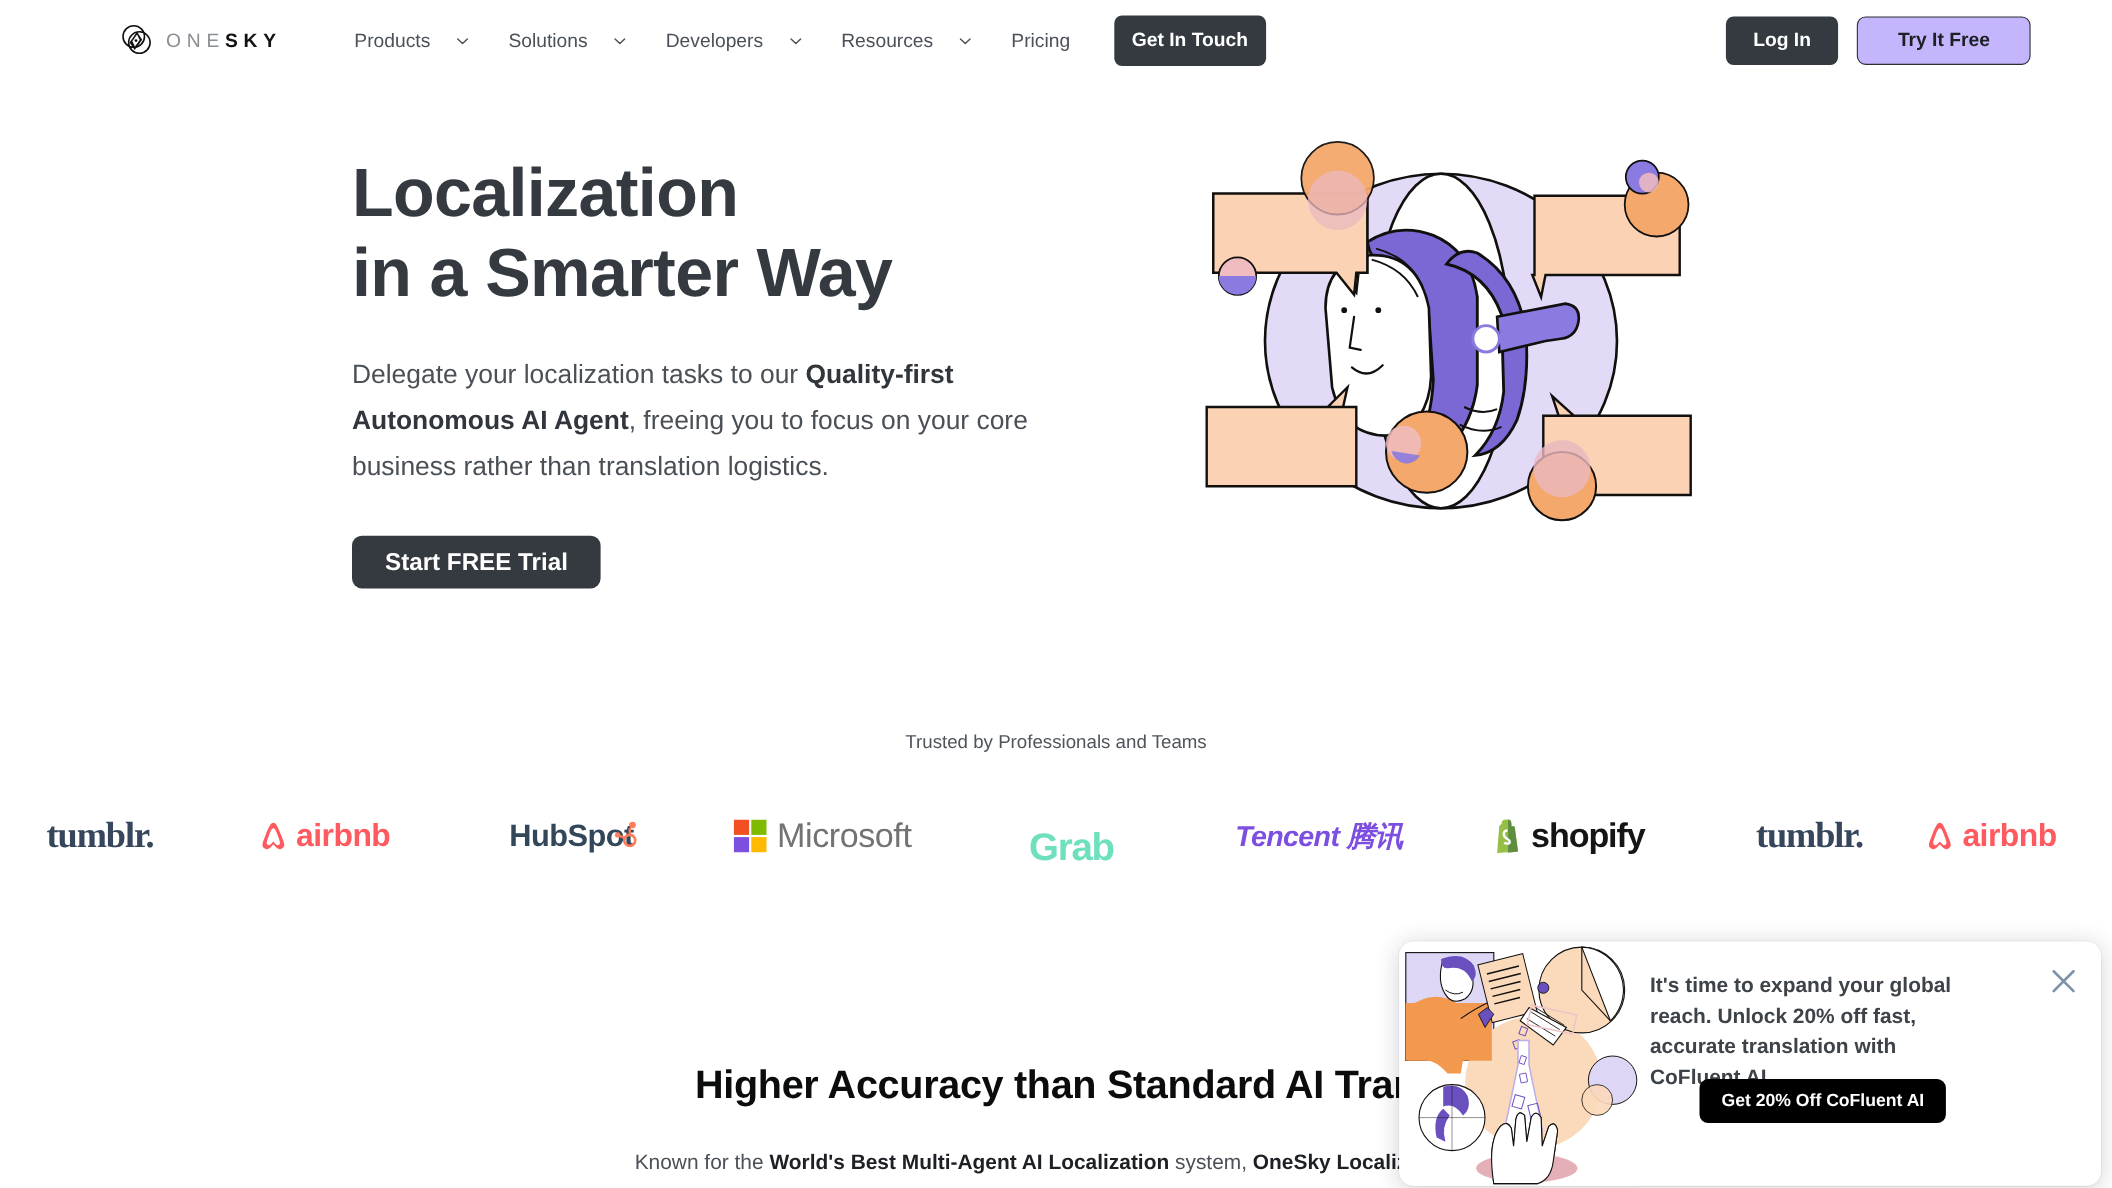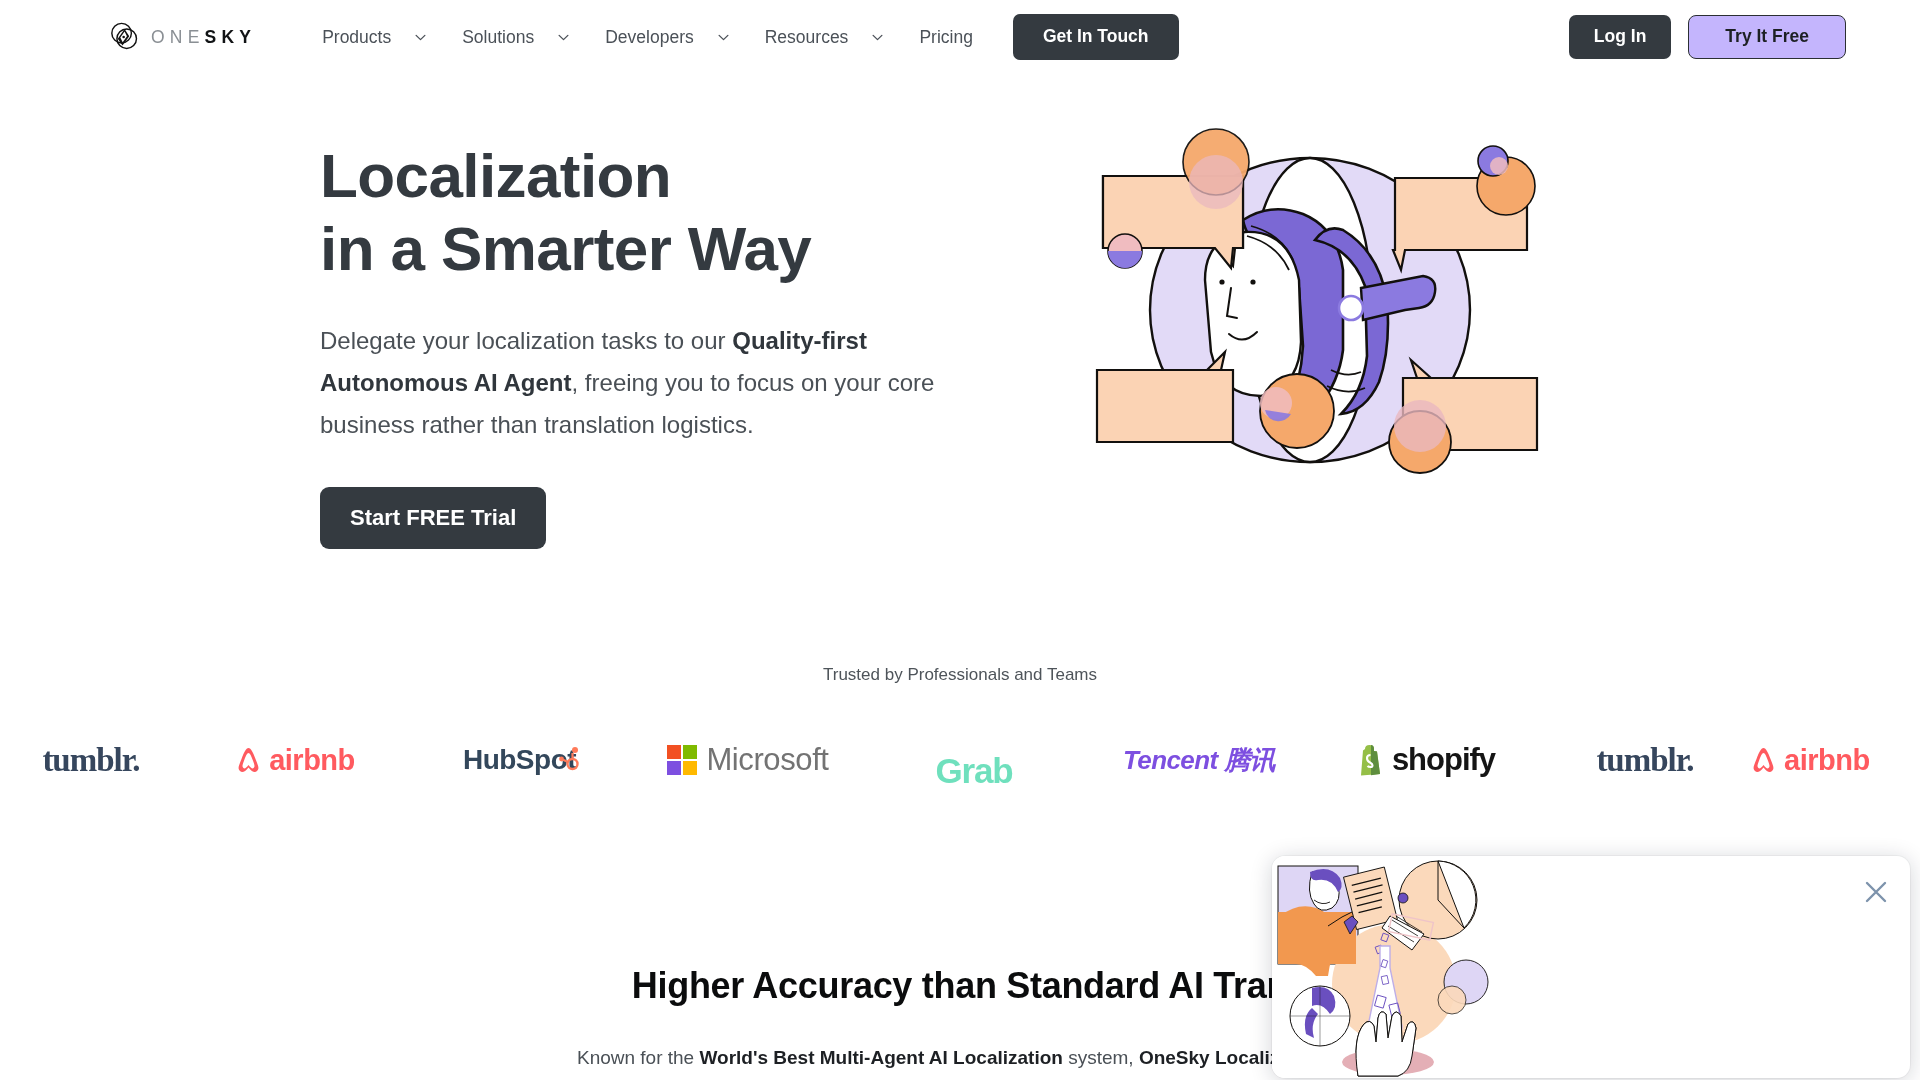--- a/index.html
+++ b/index.html
@@ -35,21 +35,21 @@
     cursor:pointer; white-space:nowrap; font-weight:400;
   }
   .caret { width:11px; height:7px; display:block; flex:none; }
 
   .btn {
     display:inline-flex; align-items:center; justify-content:center;
     font-weight:700; white-space:nowrap; cursor:pointer;
     font-size:17px; line-height:1;
   }
   .btn-dark { background:#343a40; color:#fff; border-radius:7px; }
-  .btn-get-in-touch { height:46px; padding:0 30px; margin-left:22px; font-size:17.5px; }
+  .btn-get-in-touch { height:46px; padding:0 16px; margin-left:22px; font-size:17.5px; }
   .header-right {
     margin-left:auto; margin-right:90px;
     display:flex; align-items:center; gap:17px;
   }
   .btn-login { height:44px; padding:0 25px; font-size:17.5px; }
   .btn-try {
     height:44px; padding:0 36px; font-size:17.5px;
     background:#c4b5fd; color:#1d2024; border:1.6px solid #2b2f33; border-radius:8px;
   }
 
@@ -59,21 +59,21 @@
   .hero-title {
     font-size:62px; line-height:1.17; font-weight:700;
     color:#343a40; letter-spacing:-0.6px;
   }
   .hero-sub {
     margin-top:35px; font-size:24px; line-height:1.75;
     color:#4a5056; max-width:700px; font-weight:400;
   }
   .hero-sub b { font-weight:700; color:#30363c; }
   .btn-trial {
-    margin-top:41px; height:62px; padding:0 30px;
+    margin-top:41px; height:48px; padding:0 30px;
     font-size:22px; border-radius:9px;
   }
   .hero-art { position:absolute; left:1075px; top:0; width:470px; height:365px; }
 
   
   .trusted-title {
     position:absolute; top:665px; left:0; width:1920px; text-align:center;
     font-size:17px; color:#4e545a; font-weight:400;
   }
   .logo-strip {
@@ -347,19 +347,23 @@
 
       <circle cx="48" cy="160" r="30" fill="#ffffff" stroke="#12100e" stroke-width="1"></circle>
       <path d="M40 132 Q56 128 62 140 Q66 152 58 158 Q50 146 40 150 Z" fill="#6a4fbf"></path>
       <path d="M34 178 Q30 160 40 152 L46 158 Q38 168 42 182 Z" fill="#6a4fbf"></path>
       <path d="M48 130 L48 190 M18 160 L78 160" fill="none" stroke="#12100e" stroke-width="0.7" opacity="0.6"></path>
 
       <circle cx="194" cy="126" r="22" fill="#ded6f5" stroke="#12100e" stroke-width="0.9"></circle>
       <circle cx="180" cy="144" r="14" fill="#fbd9bb" opacity="0.9" stroke="#12100e" stroke-width="0.8"></circle>
     </svg>
 
+    <div class="promo-body">
+      <div class="promo-text">It's time to expand your global reach. Unlock 20% off fast, accurate translation with CoFluent AI</div>
+      <div class="btn btn-promo">Get 20% Off CoFluent AI</div>
+    </div>
 
     <svg class="promo-close" viewBox="0 0 28 28">
       <path d="M5 5 L23 23 M23 5 L5 23" stroke="#7d93ac" stroke-width="2.4" stroke-linecap="round"></path>
     </svg>
   </div>
 
 </div>
 
 </body></html>

